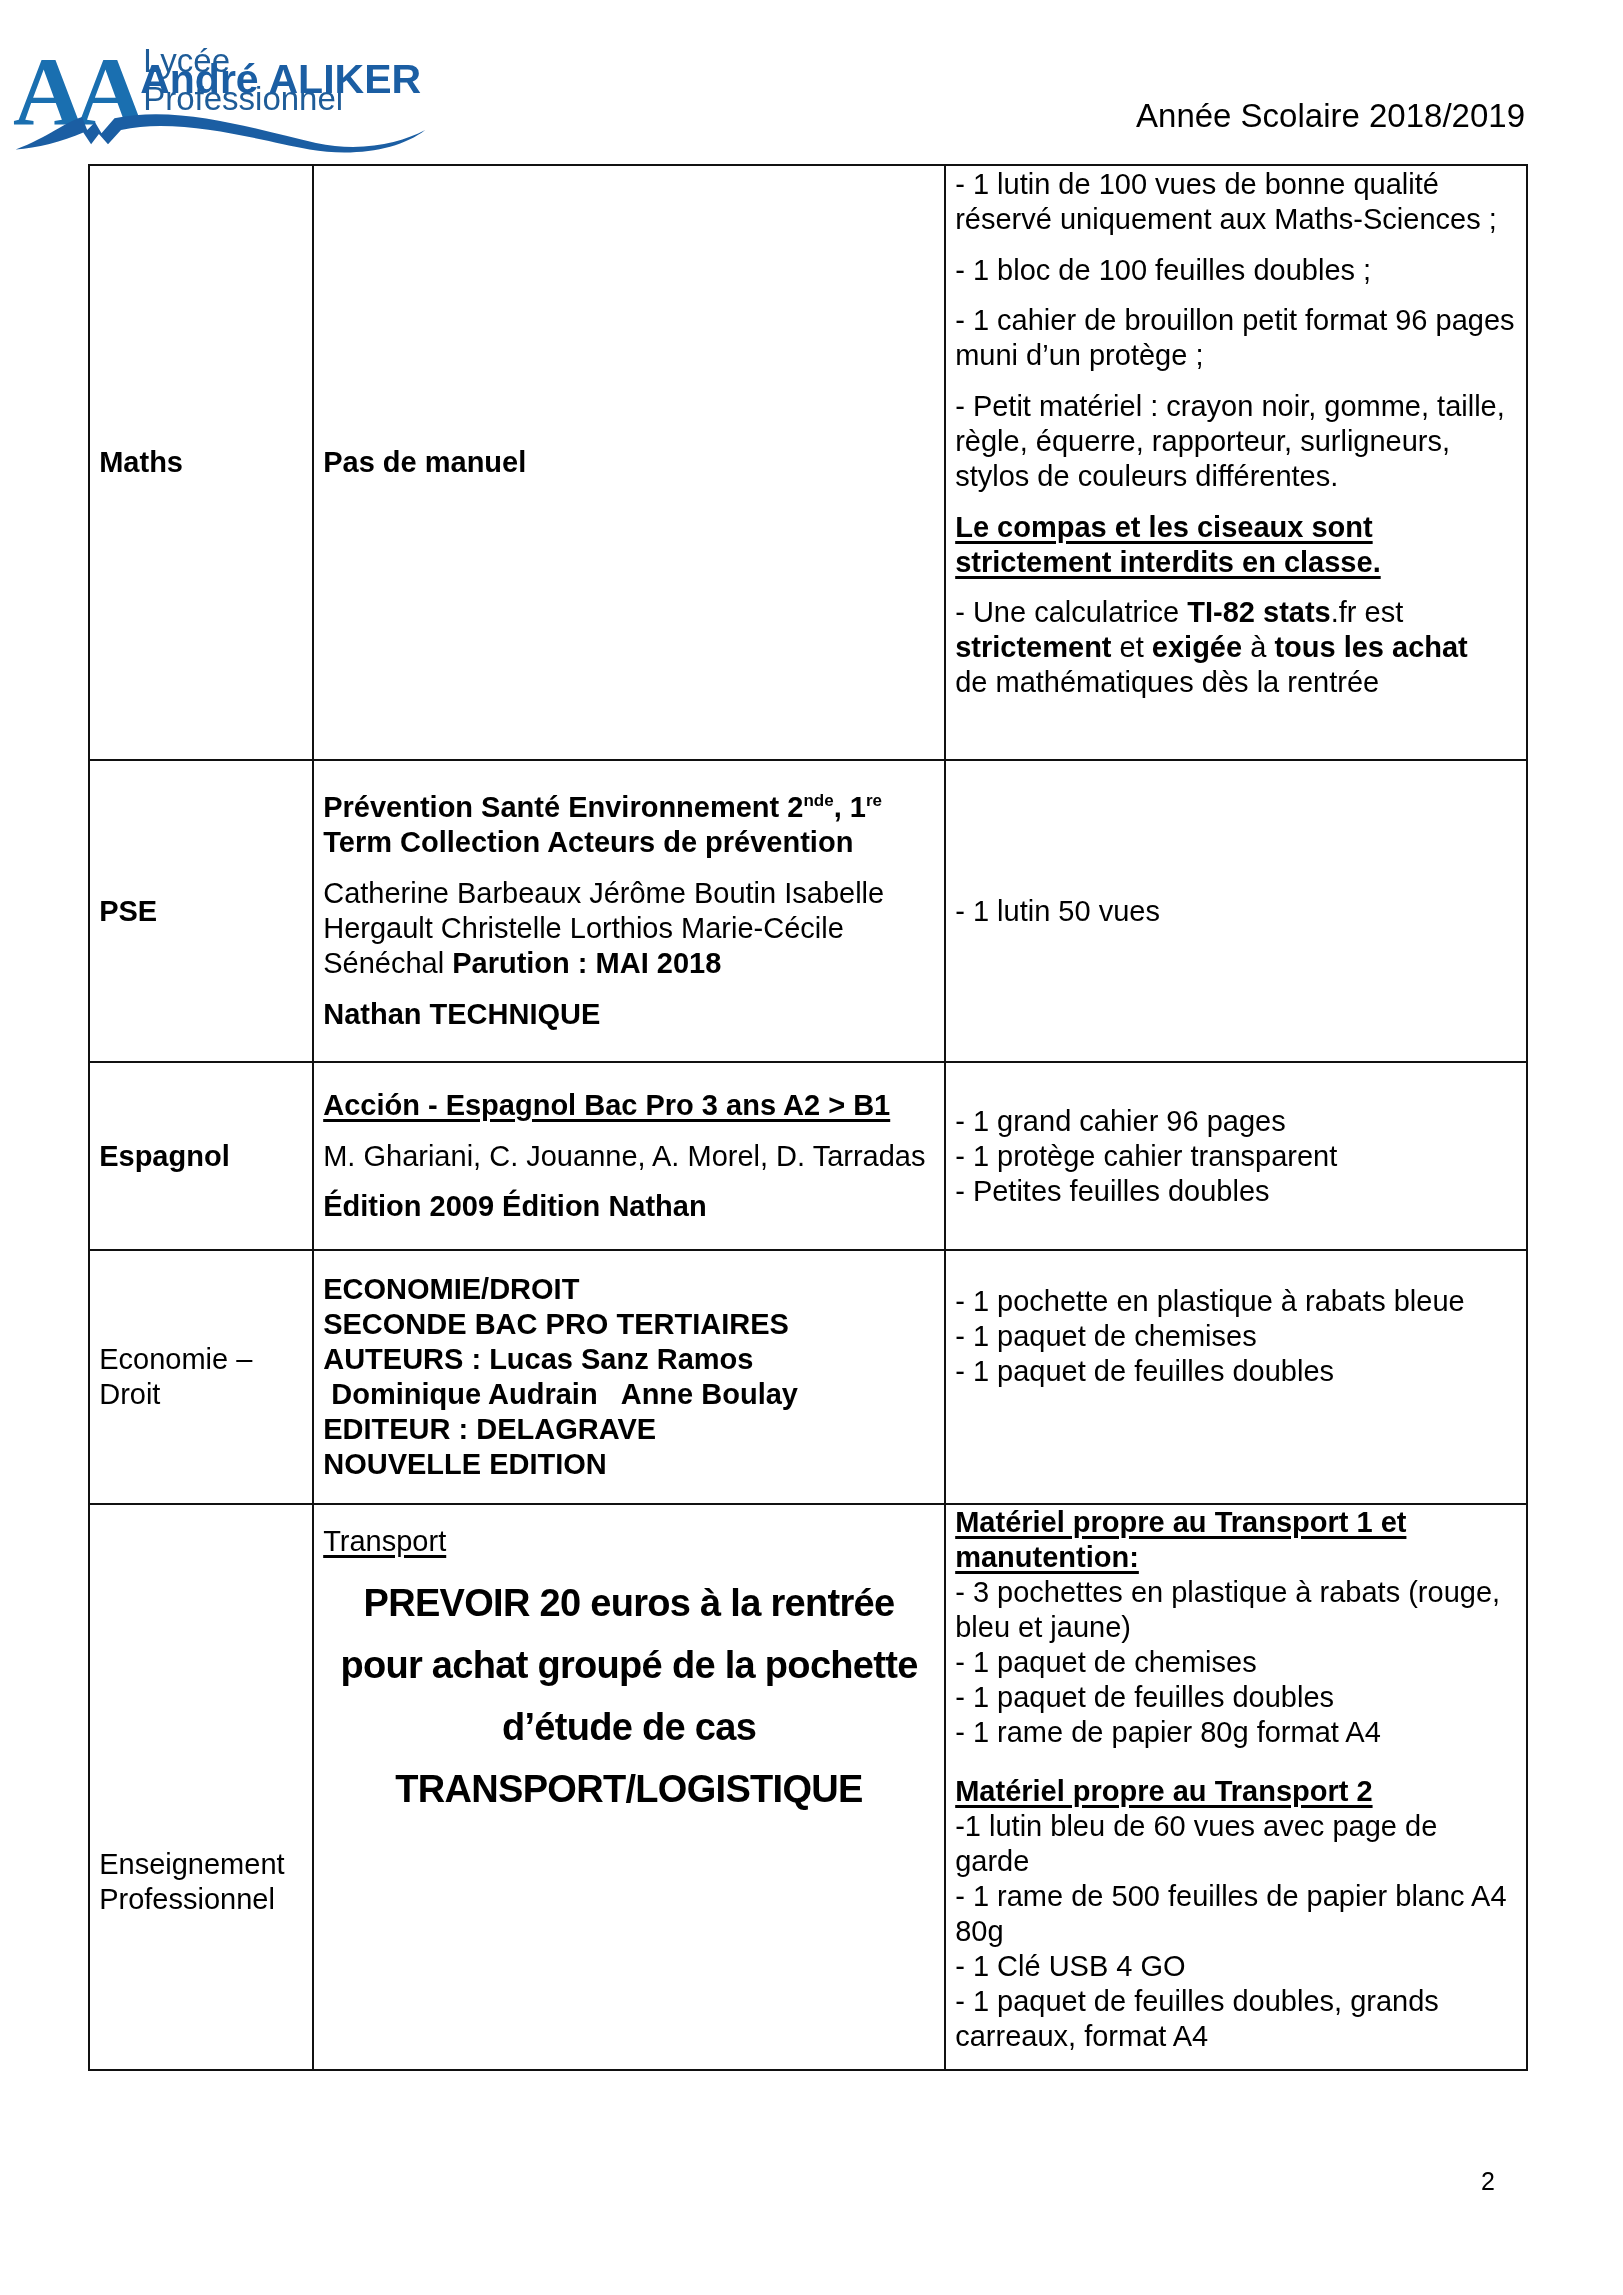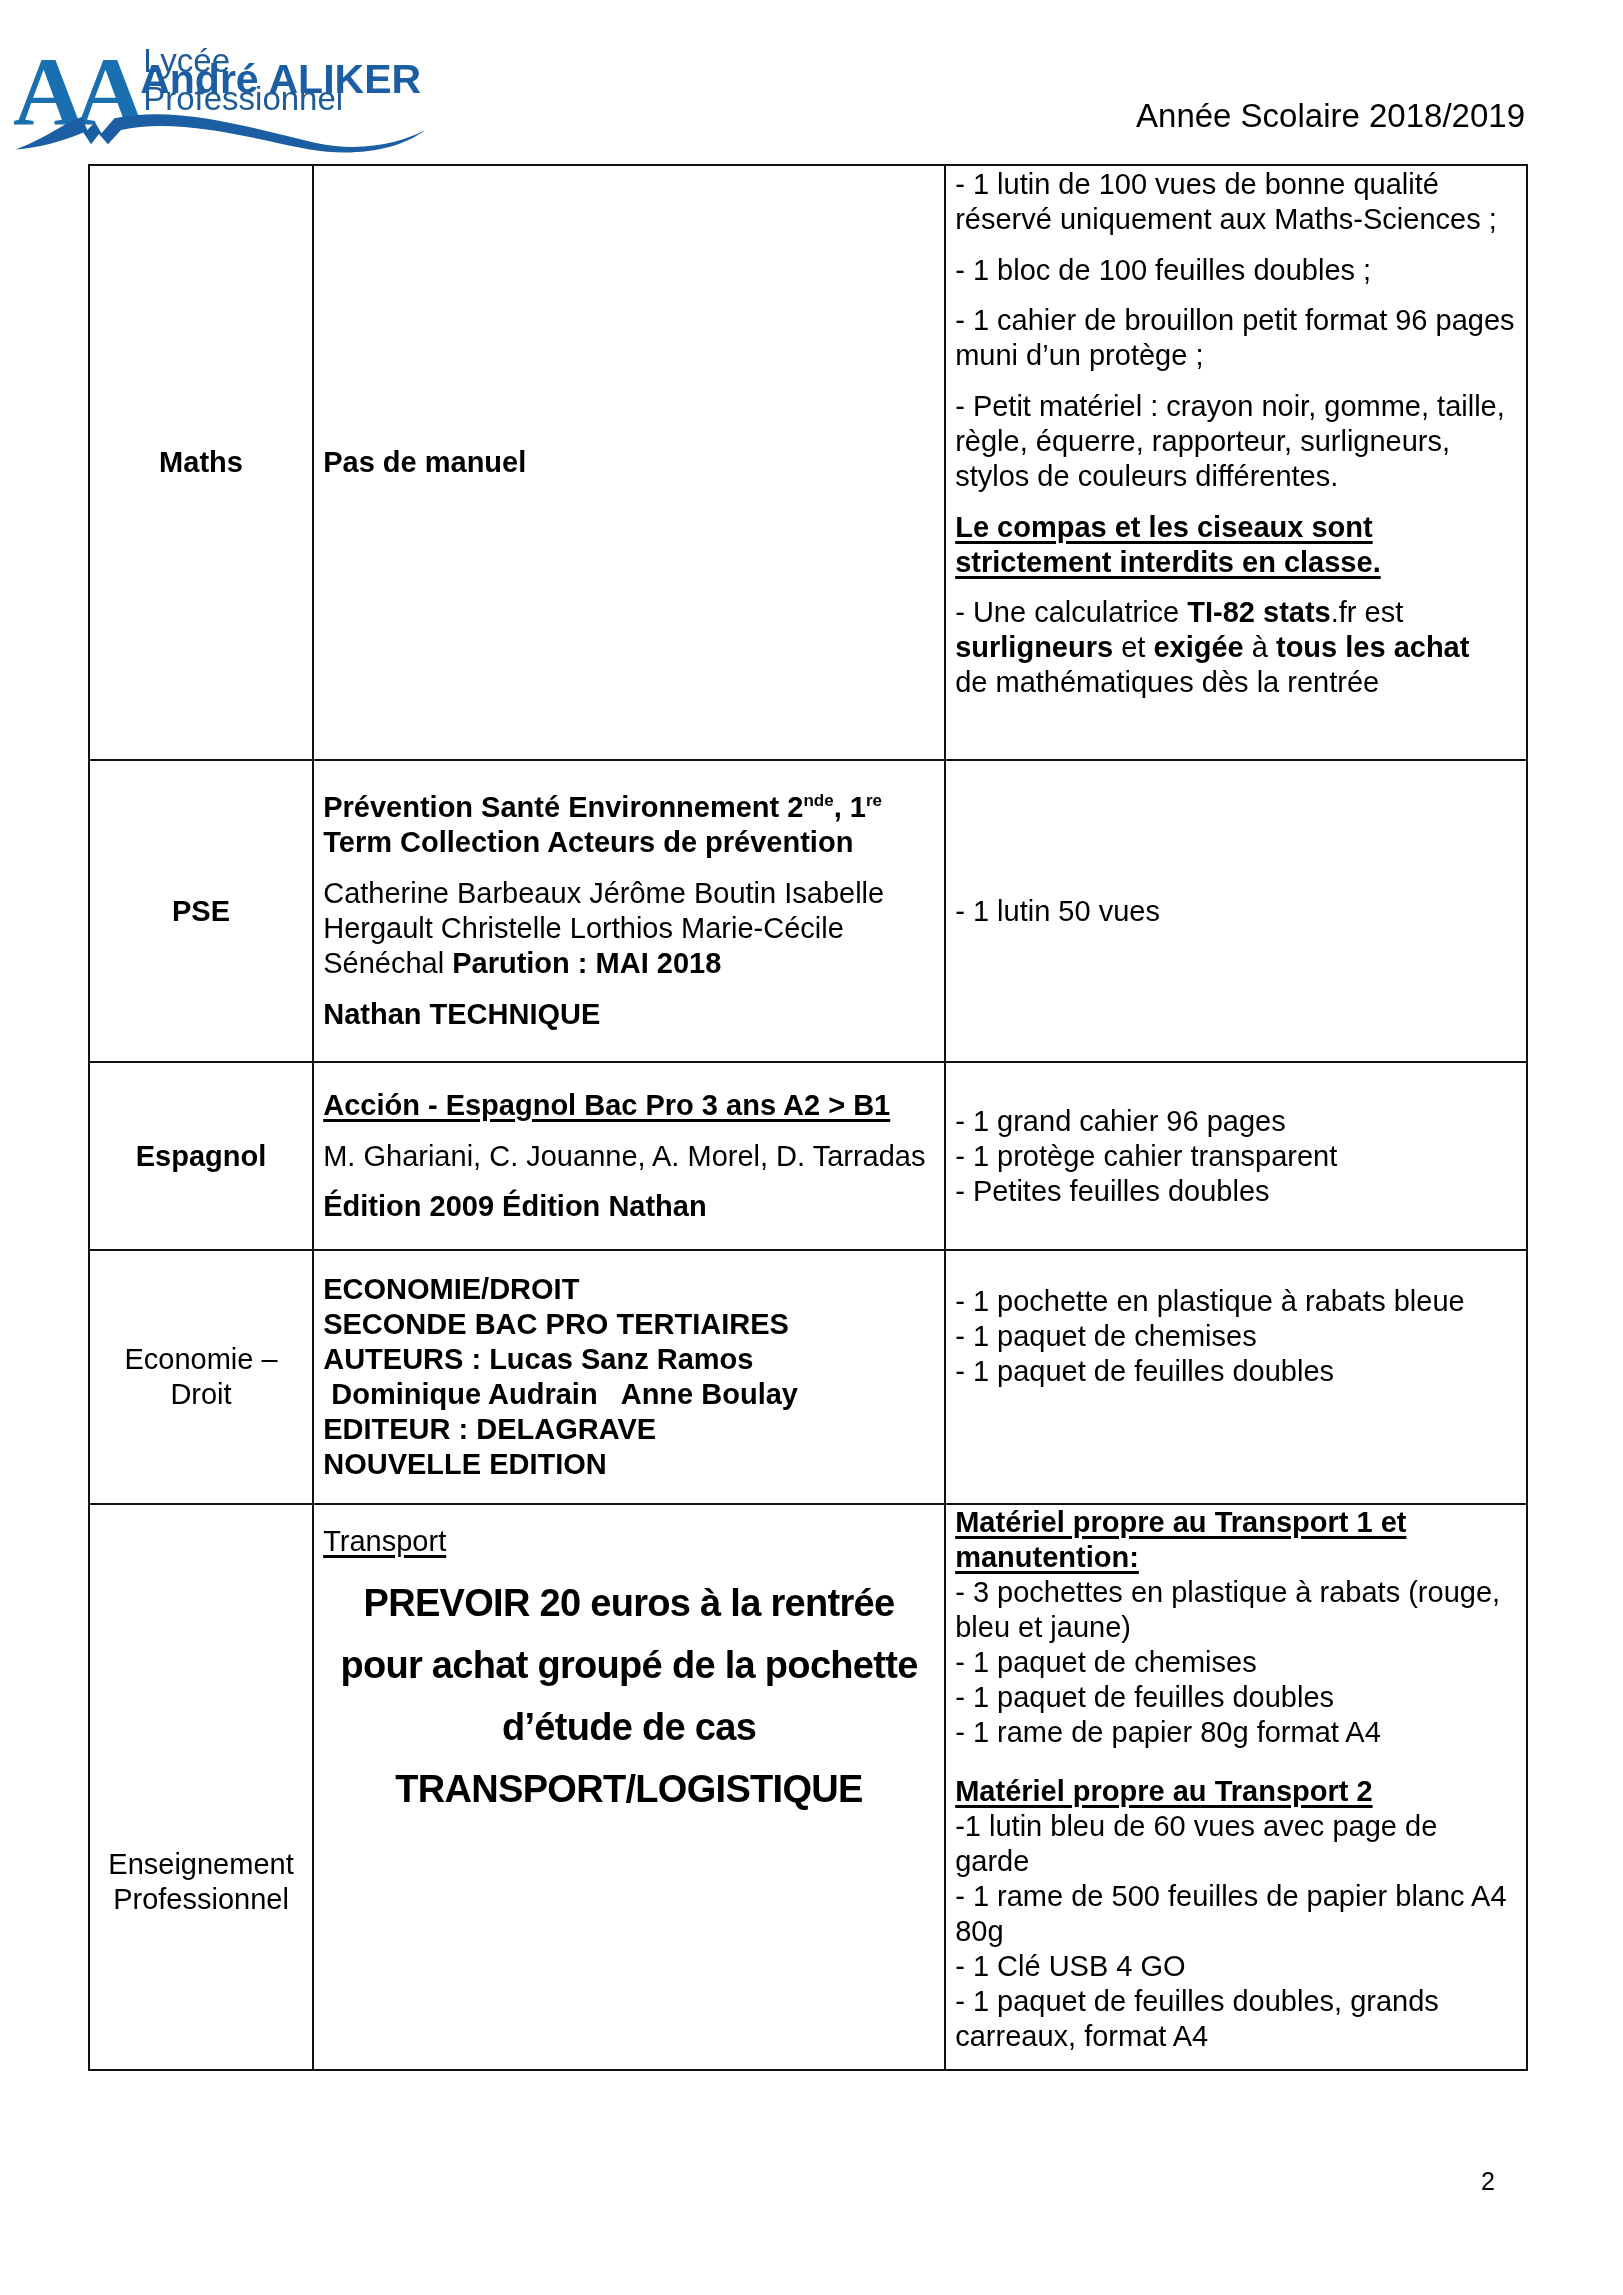--- a/index.html
+++ b/index.html
@@ -7,21 +7,21 @@
          font-family:"Liberation Sans", sans-serif; color:#000; }
   .logo { position:absolute; left:9.2px; top:39px; width:419px; height:115px; }
   .logo-aa { position:absolute; left:3.9px; top:2.6px; font-family:"Liberation Serif", serif;
              font-size:98px; font-weight:bold; color:#1a6fb0; letter-spacing:-9.2px; line-height:1; }
   .logo-l1 { position:absolute; left:134px; top:2.6px; font-size:33px; color:#1e5c98; }
   .logo-l2 { position:absolute; left:131px; top:17px; font-size:41px; font-weight:bold; color:#1b5ea3; }
   .logo-wave { position:absolute; left:0; top:65px; }
   .year { position:absolute; right:98px; top:97px; font-size:33px; }
   .doc-table { position:absolute; left:88px; top:164px; width:1438px; border-collapse:collapse; table-layout:fixed; }
   .doc-table td { border:2.6px solid #111; vertical-align:middle; padding:6.5px 9.2px; font-size:29px; line-height:35px; }
-  .doc-table td.subj { text-align:center; font-weight:bold; width:205px; }
+  .doc-table td.subj { font-weight:bold; width:205px; }
   .doc-table td.book { width:611px; }
   .b { font-weight:bold; }
   .u { text-decoration:underline; text-decoration-thickness:3.3px; text-underline-offset:3.9px; }
   p { margin:0; }
   .gap { margin-top:15.7px; }
   .big { font-family:"Liberation Sans", sans-serif; font-weight:bold; font-size:38px; line-height:62px; letter-spacing:-0.7px;text-align:center; }
   sup { font-size:17px; line-height:0; }
   .pagenum { position:absolute; left:1481px; top:2167px; font-size:25px; }
 </style>
 </head>
@@ -48,21 +48,21 @@
   <tbody>
       <tr style="height:595px">
     <td class="subj">Maths</td>
     <td class="book b">Pas de manuel</td>
     <td style="vertical-align:top;padding-top:1px">
       <p>- 1 lutin de 100 vues de bonne qualité réservé uniquement aux Maths-Sciences ;</p>
       <p class="gap">- 1 bloc de 100 feuilles doubles ;</p>
       <p class="gap">- 1 cahier de brouillon petit format 96 pages muni d’un protège ;</p>
       <p class="gap">-  Petit matériel : crayon noir, gomme, taille, règle, équerre, rapporteur, surligneurs, stylos de  couleurs différentes.</p>
       <p class="gap b u">Le compas et les ciseaux sont strictement interdits en classe.</p>
-      <p class="gap"><span>- Une calculatrice </span><span class="b">TI-82 stats</span><span>.fr  est </span><span class="b">surligneurs</span><span> et </span><span class="b">exigée</span><span> à </span><span class="b">tous les achat</span><br><span>de mathématiques dès la rentrée</span></p>
+      <p class="gap"><span>- Une calculatrice </span><span class="b">TI-82 stats</span><span>.fr  est </span><span class="b">strictement</span><span> et </span><span class="b">exigée</span><span> à </span><span class="b">tous les achat</span><br><span>de mathématiques dès la rentrée</span></p>
     </td>
   </tr>
 
   <tr style="height:302px">
     <td class="subj">PSE</td>
     <td class="book">
       <p class="b"><span>Prévention Santé Environnement    2</span><sup>nde</sup><span>, 1</span><sup>re</sup><br><span>Term     Collection Acteurs de prévention</span></p>
       <p class="gap"><span>Catherine Barbeaux  Jérôme Boutin   Isabelle Hergault  Christelle Lorthios    Marie-Cécile Sénéchal   </span><span class="b">Parution : MAI 2018</span></p>
       <p class="gap b">Nathan TECHNIQUE</p>
     </td>

